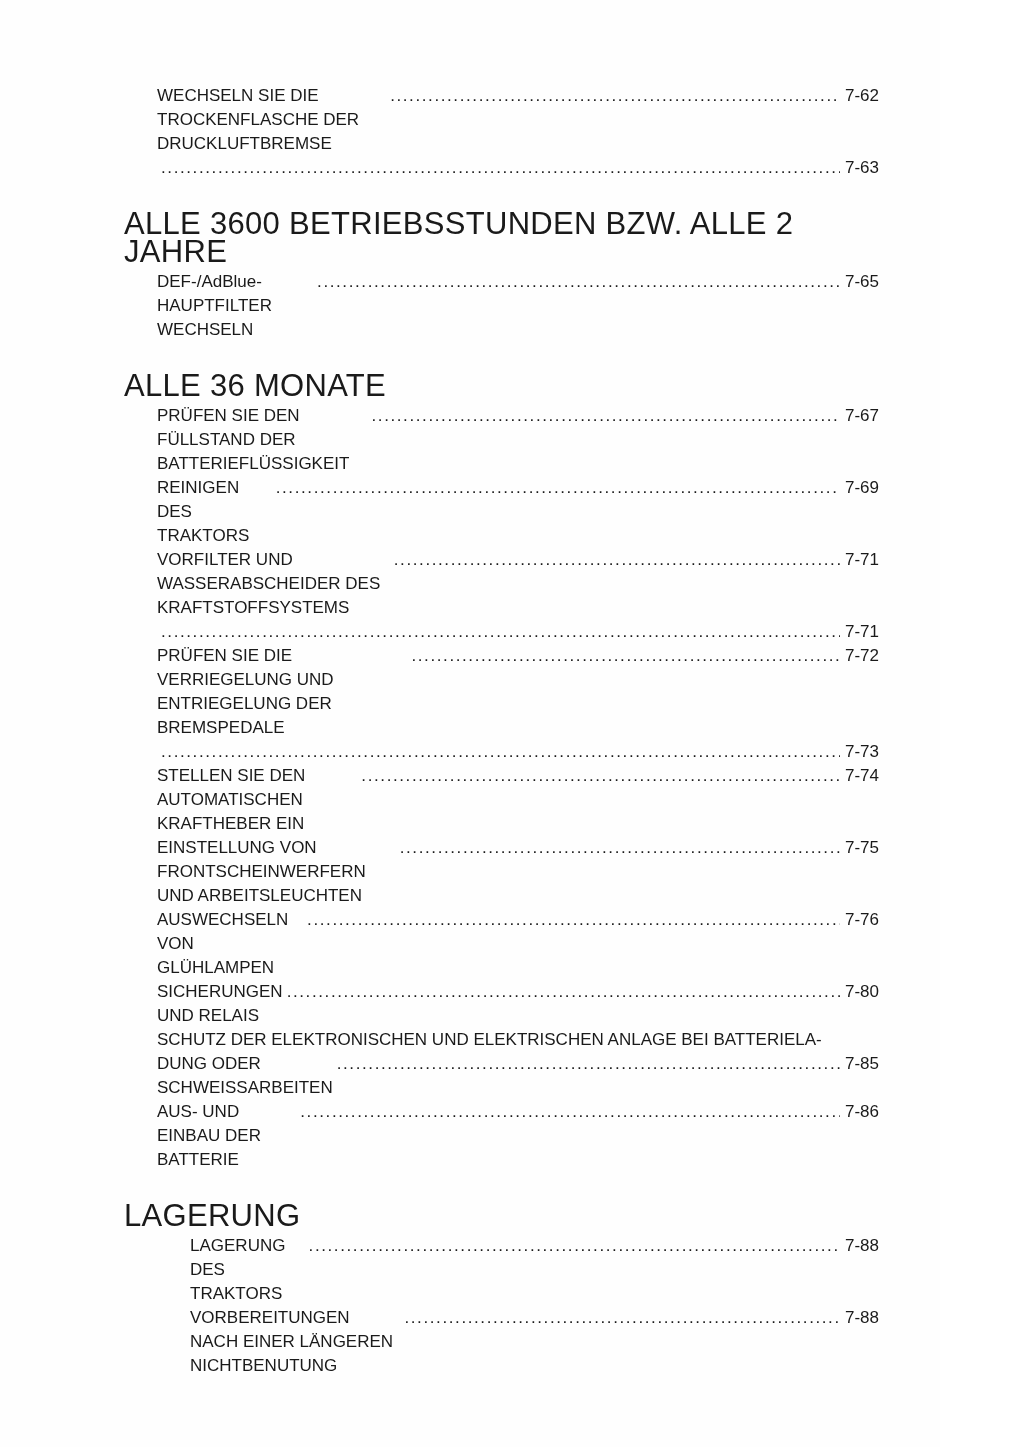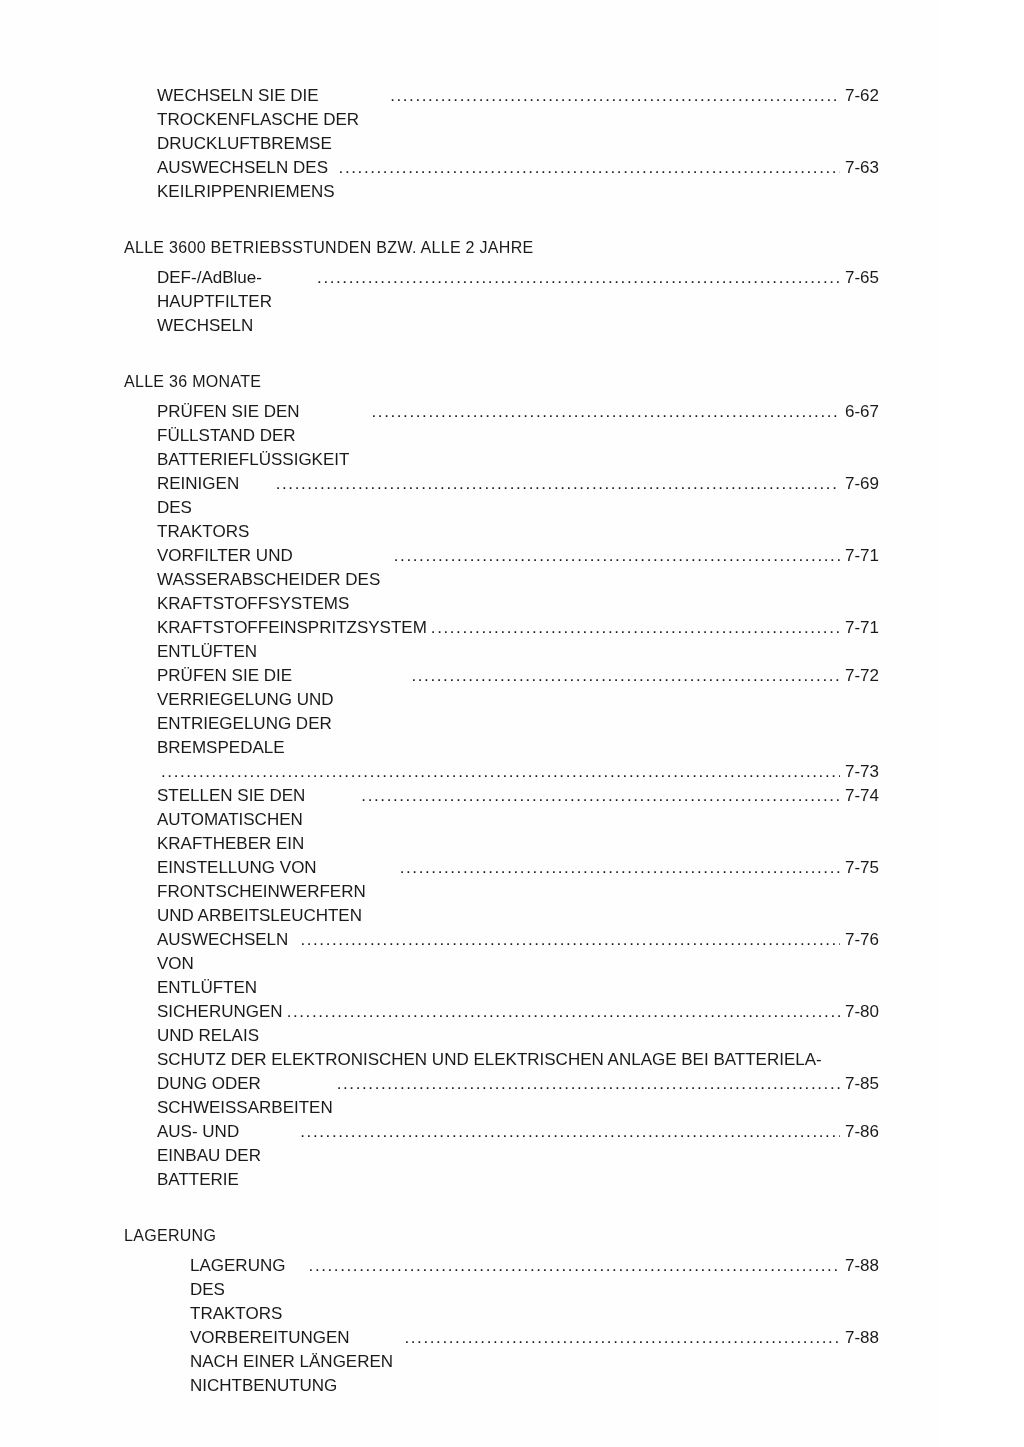--- a/index.html
+++ b/index.html
@@ -13,21 +13,21 @@
     width: 940px;
     height: 1447px;
     background: #fefefe;
     color: #1a1a1a;
     padding: 84px 61px 0 88px;
     position: relative;
     overflow: hidden;
   }
   .toc-block { }
   .heading-section {
-    font-size: 16px;
+    font-size: 31px;
     line-height: 28px;
     font-weight: 400;
     letter-spacing: 0.3px;
     margin: 30px 0 4px 36px;
   }
   .toc-row {
     display: flex;
     align-items: baseline;
     font-size: 17px;
     line-height: 24px;
@@ -53,54 +53,52 @@
 
 <div class="page" style="color: rgb(26, 26, 26); background: rgb(254, 254, 254);">
   <div>
       <div class="toc-block">
         <div class="toc-row indent-1">
           <span class="toc-label">WECHSELN SIE DIE TROCKENFLASCHE DER DRUCKLUFTBREMSE</span>
           <span class="toc-dots"></span>
           <span class="toc-page">7-62</span>
         </div>
         <div class="toc-row indent-1">
-          <span class="toc-label">AUSWECHSELN DES KEILRIPPENRIEMENS</span>
           <span class="toc-dots"></span>
           <span class="toc-page">7-63</span>
         </div>
       </div>
       <div class="toc-block">
         <div class="heading-section">ALLE 3600 BETRIEBSSTUNDEN BZW. ALLE 2 JAHRE</div>
         <div class="toc-row indent-1">
           <span class="toc-label">DEF-/AdBlue-HAUPTFILTER WECHSELN</span>
           <span class="toc-dots"></span>
           <span class="toc-page">7-65</span>
         </div>
       </div>
       <div class="toc-block">
         <div class="heading-section">ALLE 36 MONATE</div>
         <div class="toc-row indent-1">
           <span class="toc-label">PRÜFEN SIE DEN FÜLLSTAND DER BATTERIEFLÜSSIGKEIT</span>
           <span class="toc-dots"></span>
-          <span class="toc-page">6-67</span>
+          <span class="toc-page">7-67</span>
         </div>
       </div>
       <div class="toc-block">
         <div class="toc-row indent-1">
           <span class="toc-label">REINIGEN DES TRAKTORS</span>
           <span class="toc-dots"></span>
           <span class="toc-page">7-69</span>
         </div>
         <div class="toc-row indent-1">
           <span class="toc-label">VORFILTER UND WASSERABSCHEIDER DES KRAFTSTOFFSYSTEMS</span>
           <span class="toc-dots"></span>
           <span class="toc-page">7-71</span>
         </div>
         <div class="toc-row indent-1">
-          <span class="toc-label">KRAFTSTOFFEINSPRITZSYSTEM ENTLÜFTEN</span>
           <span class="toc-dots"></span>
           <span class="toc-page">7-71</span>
         </div>
         <div class="toc-row indent-1">
           <span class="toc-label">PRÜFEN SIE DIE VERRIEGELUNG UND ENTRIEGELUNG DER BREMSPEDALE</span>
           <span class="toc-dots"></span>
           <span class="toc-page">7-72</span>
         </div>
         <div class="toc-row indent-1">
           <span class="toc-dots"></span>
@@ -110,21 +108,21 @@
           <span class="toc-label">STELLEN SIE DEN AUTOMATISCHEN KRAFTHEBER EIN</span>
           <span class="toc-dots"></span>
           <span class="toc-page">7-74</span>
         </div>
         <div class="toc-row indent-1">
           <span class="toc-label">EINSTELLUNG VON FRONTSCHEINWERFERN UND ARBEITSLEUCHTEN</span>
           <span class="toc-dots"></span>
           <span class="toc-page">7-75</span>
         </div>
         <div class="toc-row indent-1">
-          <span class="toc-label">AUSWECHSELN VON ENTLÜFTEN</span>
+          <span class="toc-label">AUSWECHSELN VON GLÜHLAMPEN</span>
           <span class="toc-dots"></span>
           <span class="toc-page">7-76</span>
         </div>
         <div class="toc-row indent-1">
           <span class="toc-label">SICHERUNGEN UND RELAIS</span>
           <span class="toc-dots"></span>
           <span class="toc-page">7-80</span>
         </div>
         <div class="toc-row indent-1">
           <span class="toc-label">SCHUTZ DER ELEKTRONISCHEN UND ELEKTRISCHEN ANLAGE BEI BATTERIELA-</span>

